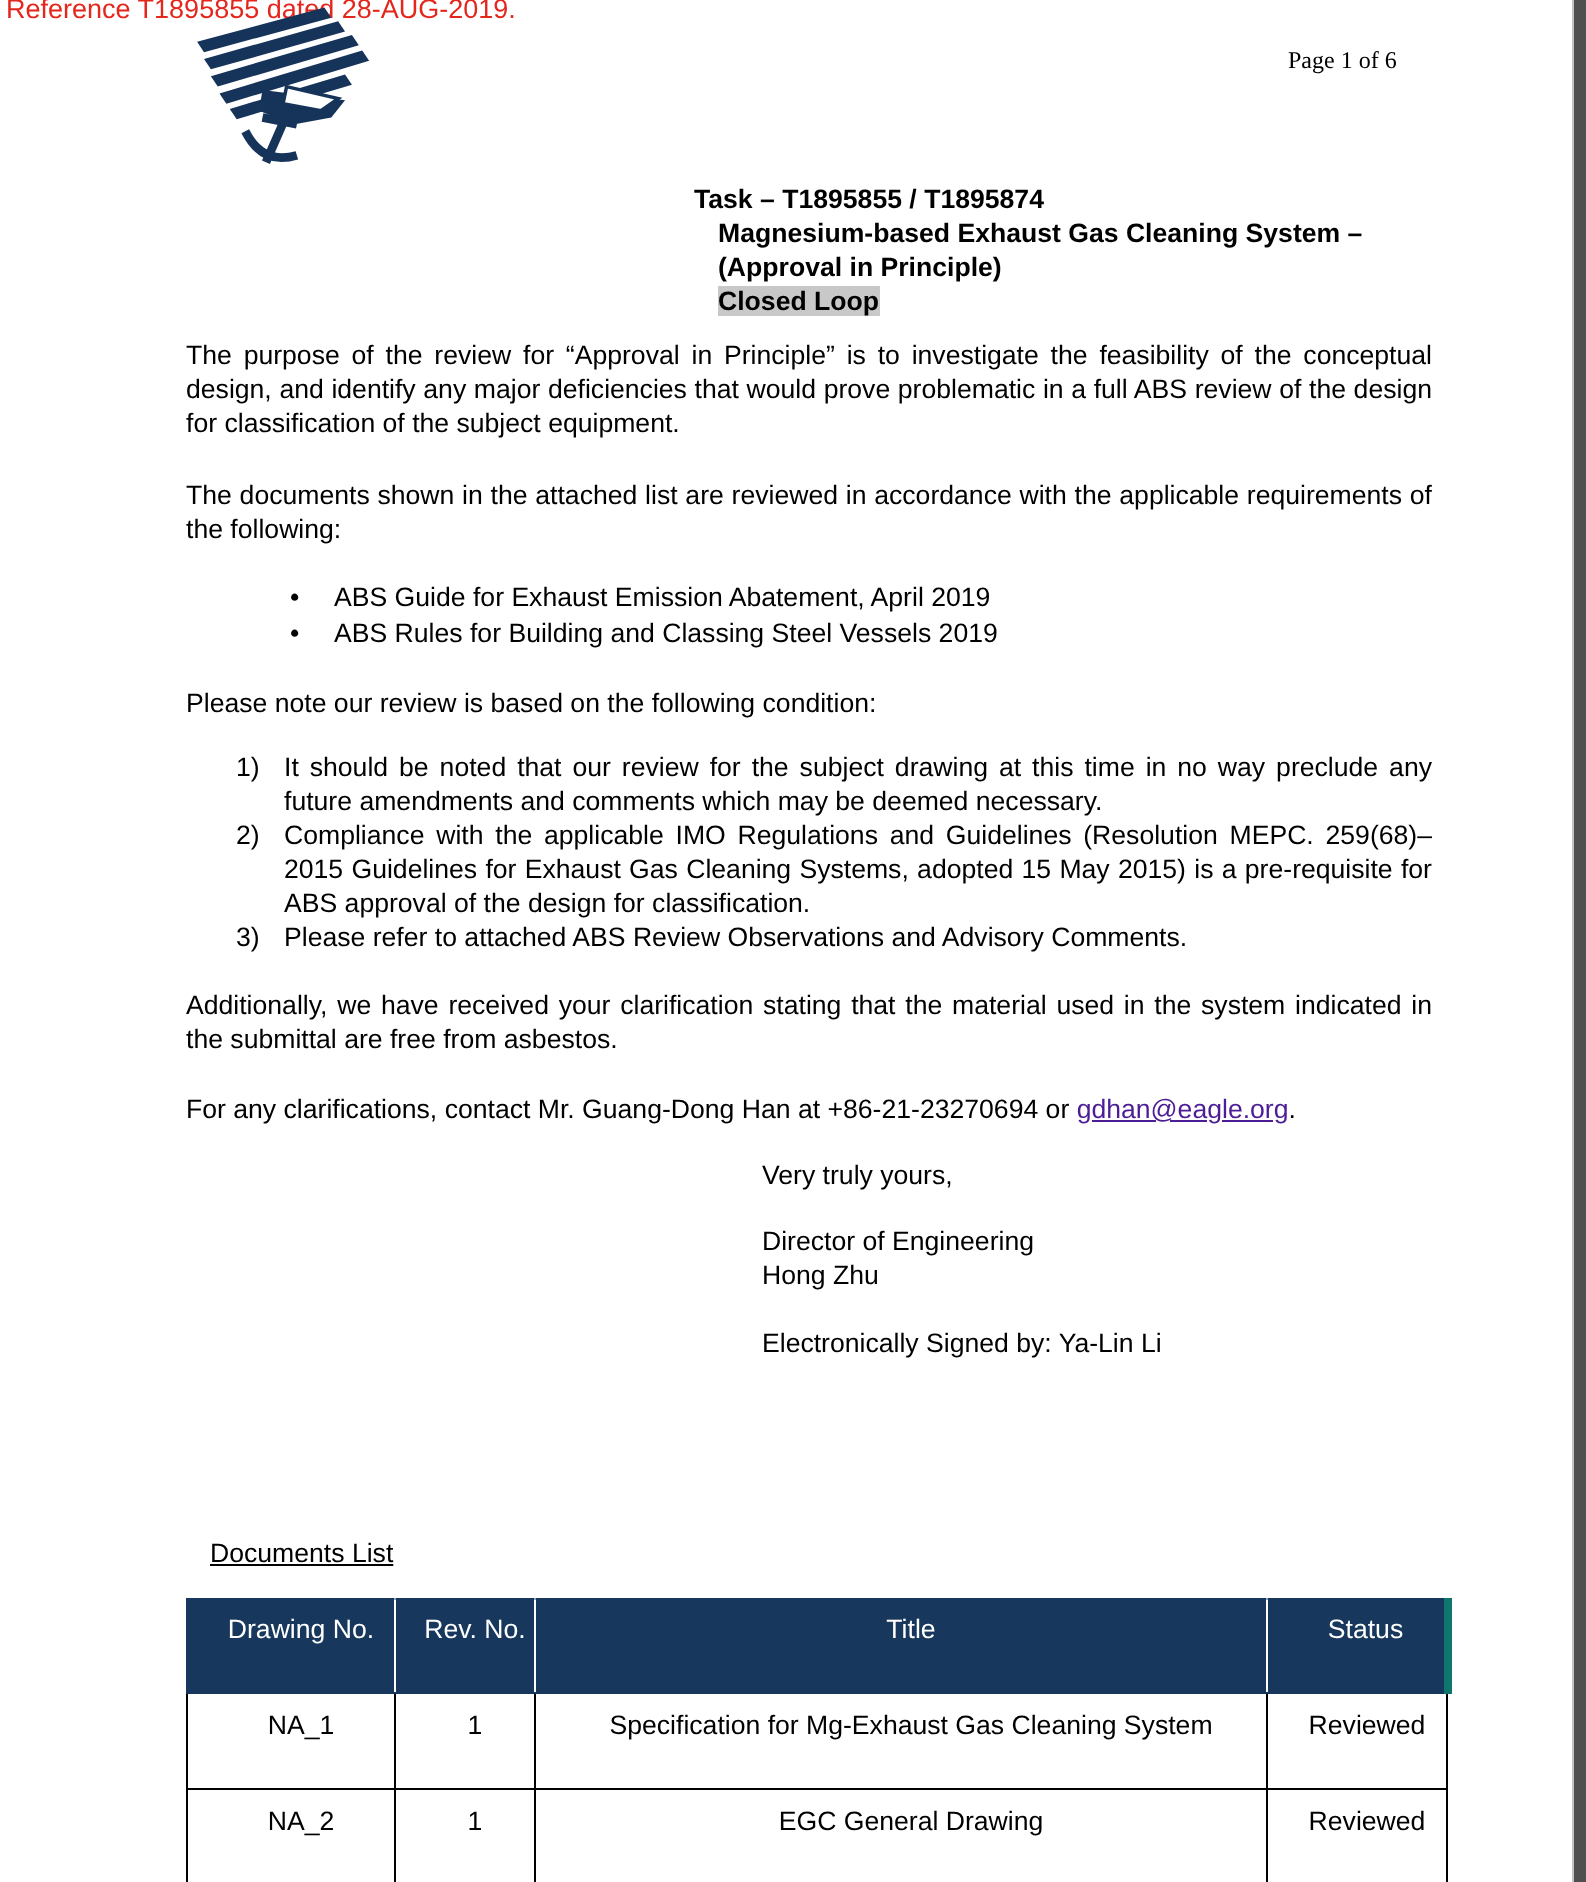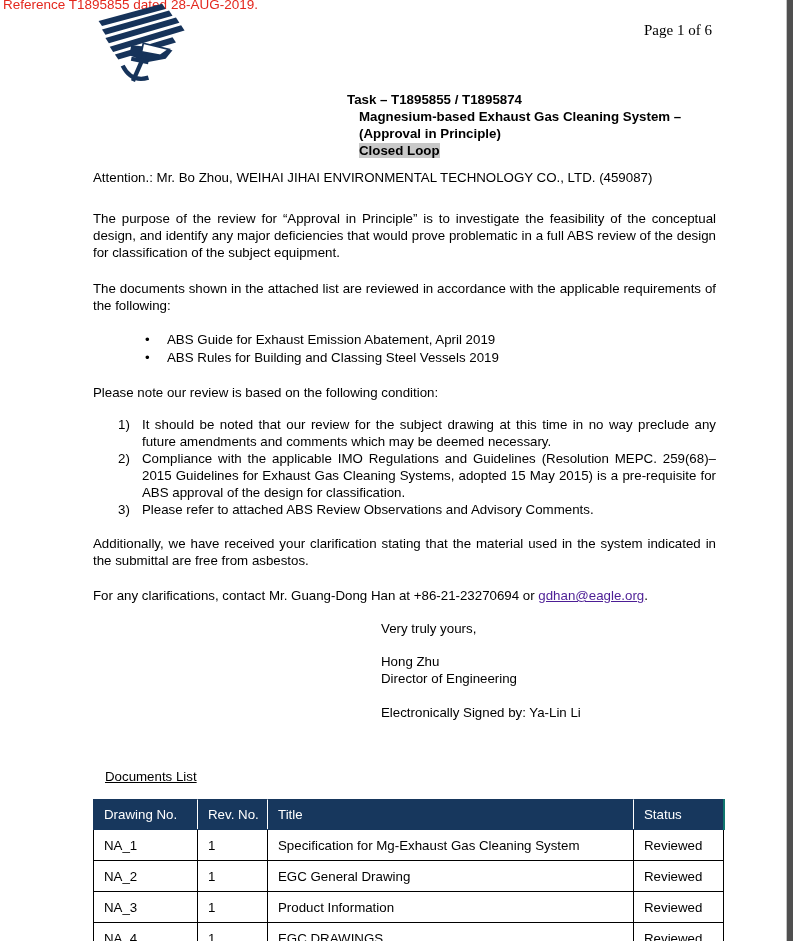--- a/index.html
+++ b/index.html
@@ -17,21 +17,21 @@
     font-size:13.5px; white-space:nowrap; z-index:1;
   }
   .logo { position:absolute; top:2px; left:86px; display:flex; align-items:center; z-index:2; }
   .logo svg { width:118px; height:86px; display:block; }
   .logo .abs-text {
     font-weight:bold; color:#16335a; font-size:58px; line-height:58px;
     letter-spacing:-2px; margin-left:-10px; margin-top:6px;
   }
   .page-number {
     position:absolute; top:22px; left:644px;
-    font-family:"Liberation Serif", serif; font-size:15px;
+    font-family:"Liberation Serif", serif; font-size:12px;
   }
   .task-block { position:absolute; top:91px; left:347px; font-weight:bold; line-height:17px; }
   .task-block .indent { margin-left:12px; }
   .hl { background:#c8c8c8; }
 
   .body-text { position:absolute; top:169px; left:93px; width:623px; }
   .body-text p { margin:0; }
   .jst { text-align:justify; }
   .attention { white-space:nowrap; margin-bottom:24px !important; }
   .p-purpose { margin-bottom:19px !important; }
@@ -48,31 +48,31 @@
   .email-link { color:#4c1d95; text-decoration:underline; }
   .signature { margin-left:288px; }
   .signature p { margin:0; }
   .sig-closing { margin-bottom:16px !important; }
   .sig-name-block { margin-bottom:17px !important; }
 
   .docs-section { position:absolute; top:768px; left:93px; width:630px; }
   .docs-heading { text-decoration:underline; margin:0 0 14px 12px; }
   table.docs { border-collapse:collapse; width:630px; table-layout:fixed; }
   table.docs th, table.docs td {
-    border:1px solid #000; padding:0 0 0 10px; text-align:left;
+    border:1px solid #000; padding:0 0 17px 10px; text-align:center;
     font-weight:normal; overflow:hidden; white-space:nowrap;
   }
   table.docs th {
     background:#17375d; color:#fff; height:29px;
     border-left:1px solid rgba(255,255,255,0.55);
     border-right:1px solid rgba(255,255,255,0.55);
     border-top:1px solid #17375d; border-bottom:1px solid #17375d;
   }
   table.docs th:first-child { border-left:1px solid #17375d; }
-  table.docs th:last-child { border-right:2px solid #0f766e; }
+  table.docs th:last-child { border-right:4px solid #0f766e; }
   table.docs td { height:30px; background:#fff; }
   .col-drawing { width:104px; } .col-rev { width:70px; }
   .col-title { width:366px; } .col-status { width:90px; }
 </style>
 </head>
 <body>
 
 <div class="page">
 
   <div class="edge-strip"></div>
@@ -103,41 +103,40 @@
   <div class="page-number">Page 1 of 6</div>
 
   <div class="task-block">
     <div>Task – T1895855 / T1895874</div>
     <div class="indent">Magnesium-based Exhaust Gas Cleaning System –</div>
     <div class="indent">(Approval in Principle)</div>
     <div class="indent"><span class="hl">Closed Loop</span></div>
   </div>
 
   <div class="body-text">
-    <p class="attention">Attention.: Mr. Bo Zhou, WEIHAI JIHAI ENVIRONMENTAL TECHNOLOGY CO., LTD. (459087)</p>
     <p class="jst p-purpose">The purpose of the review for “Approval in Principle” is to investigate the feasibility of the conceptual design, and identify any major deficiencies that would prove problematic in a full ABS review of the design for classification of the subject equipment.</p>
     <p class="jst p-docs">The documents shown in the attached list are reviewed in accordance with the applicable requirements of the following:</p>
     <ul class="bullets">
       <li>ABS Guide for Exhaust Emission Abatement, April 2019</li>
       <li>ABS Rules for Building and Classing Steel Vessels 2019</li>
     </ul>
     <p class="p-cond">Please note our review is based on the following condition:</p>
     <ol class="conds">
       <li>It should be noted that our review for the subject drawing at this time in no way preclude any future amendments and comments which may be deemed necessary.</li>
       <li>Compliance with the applicable IMO Regulations and Guidelines (Resolution MEPC. 259(68)– 2015 Guidelines for Exhaust Gas Cleaning Systems, adopted 15 May 2015) is a pre-requisite for ABS approval of the design for classification.</li>
       <li>Please refer to attached ABS Review Observations and Advisory Comments.</li>
     </ol>
     <p class="jst p-add">Additionally, we have received your clarification stating that the material used in the system indicated in the submittal are free from asbestos.</p>
     <p class="p-contact"><span>For any clarifications, contact Mr. Guang-Dong Han at +86-21-23270694 or </span><a href="#" class="email-link">gdhan@eagle.org</a><span>.</span></p>
 
     <div class="signature">
       <p class="sig-closing">Very truly yours,</p>
       <div class="sig-name-block">
+        <p>Director of Engineering</p>
         <p>Hong Zhu</p>
-        <p>Director of Engineering</p>
       </div>
       <p>Electronically Signed by: Ya-Lin Li</p>
     </div>
   </div>
 
   <div class="docs-section">
     <p class="docs-heading">Documents List</p>
     <table class="docs">
       <colgroup>
         <col class="col-drawing">

